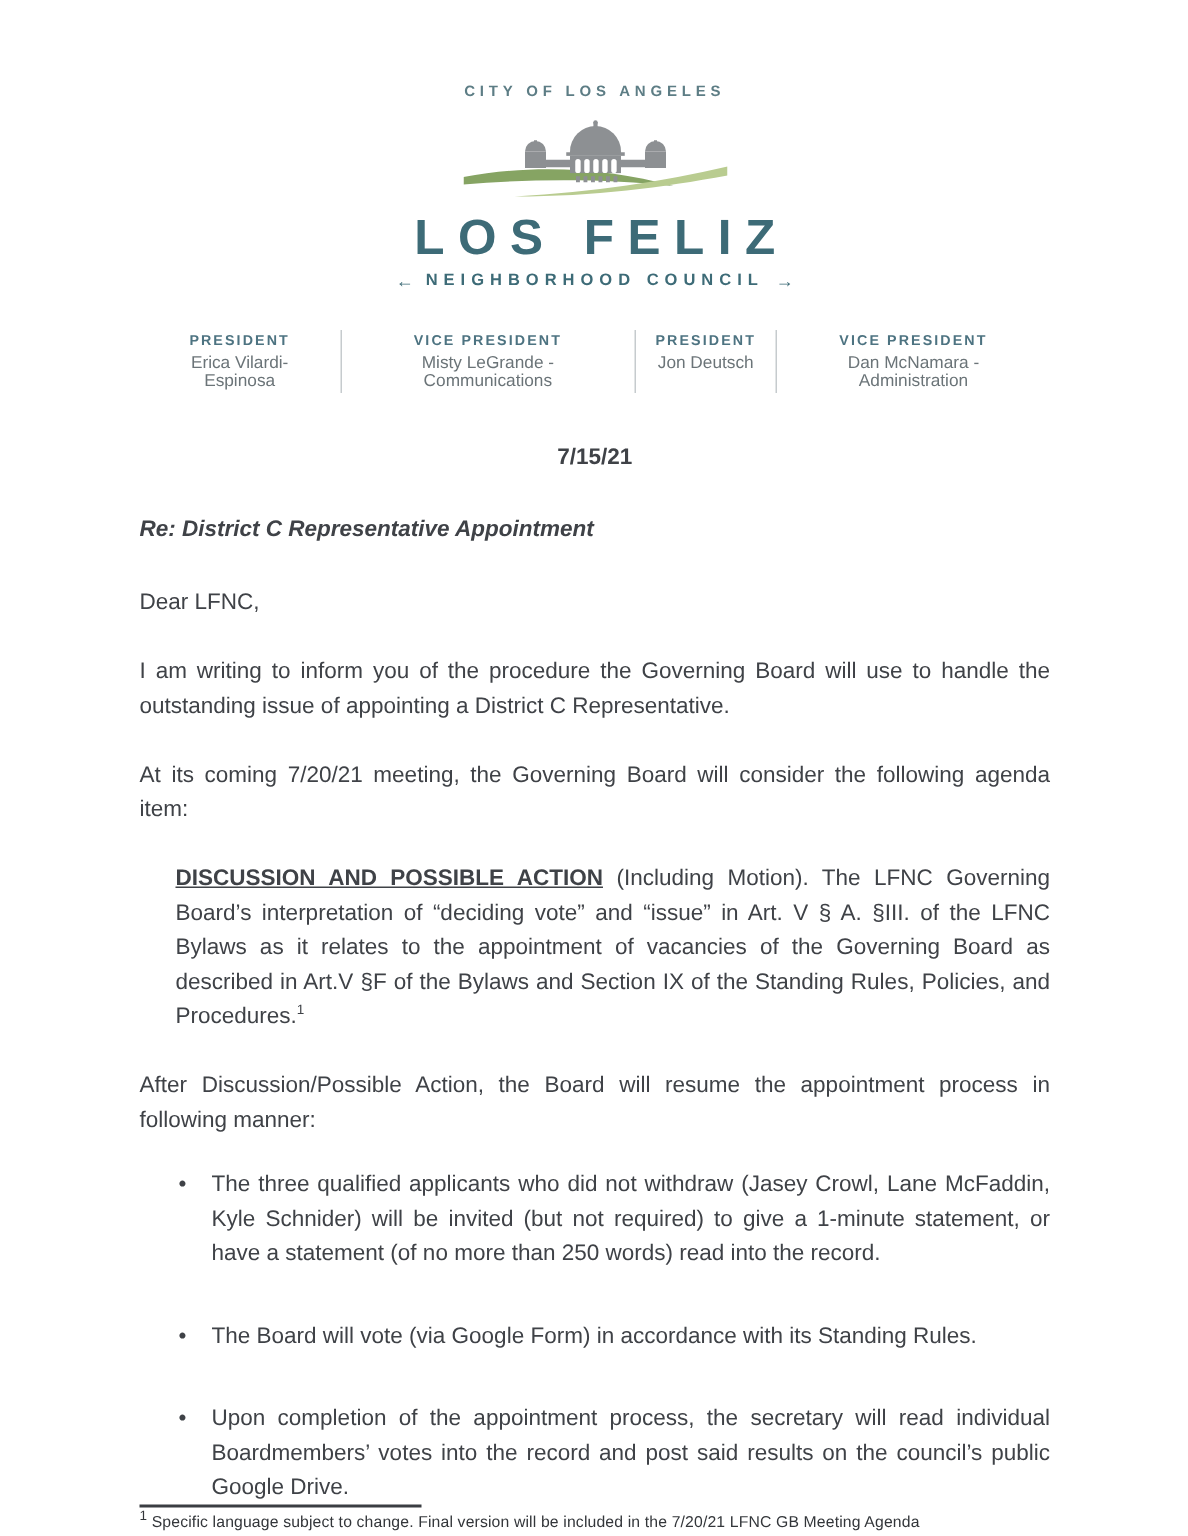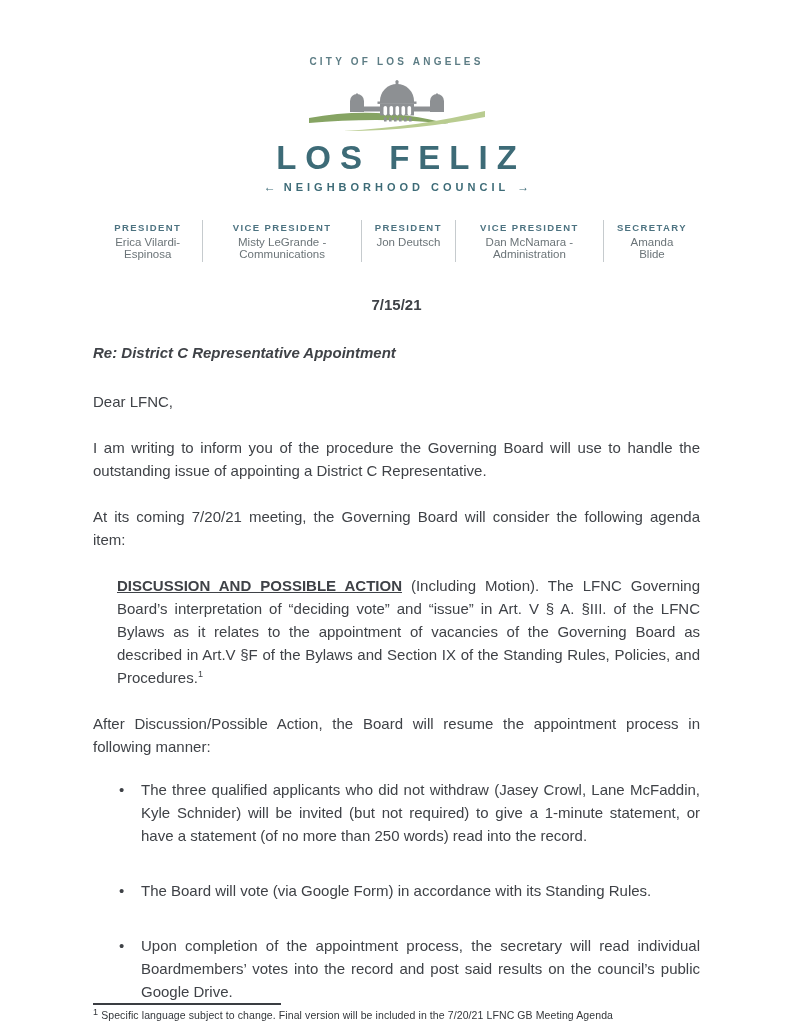--- a/index.html
+++ b/index.html
@@ -163,24 +163,20 @@
       <div class="officer-name">Misty LeGrande - Communications</div>
     </div>
     <div class="officer">
       <div class="officer-title">PRESIDENT</div>
       <div class="officer-name">Jon Deutsch</div>
     </div>
     <div class="officer">
       <div class="officer-title">VICE PRESIDENT</div>
       <div class="officer-name">Dan McNamara - Administration</div>
     </div>
-    <div class="officer">
-      <div class="officer-title">SECRETARY</div>
-      <div class="officer-name">Amanda Blide</div>
-    </div>
   </div>
 
   <div class="body">
     <div class="date-line">7/15/21</div>
     <div class="subject-line">Re: District C Representative Appointment</div>
     <div class="salutation">Dear LFNC,</div>
 
     <p class="para">I am writing to inform you of the procedure the Governing Board will use to handle the outstanding issue of appointing a District C Representative.</p>
     <p class="para">At its coming 7/20/21 meeting, the Governing Board will consider the following agenda item:</p>
 

